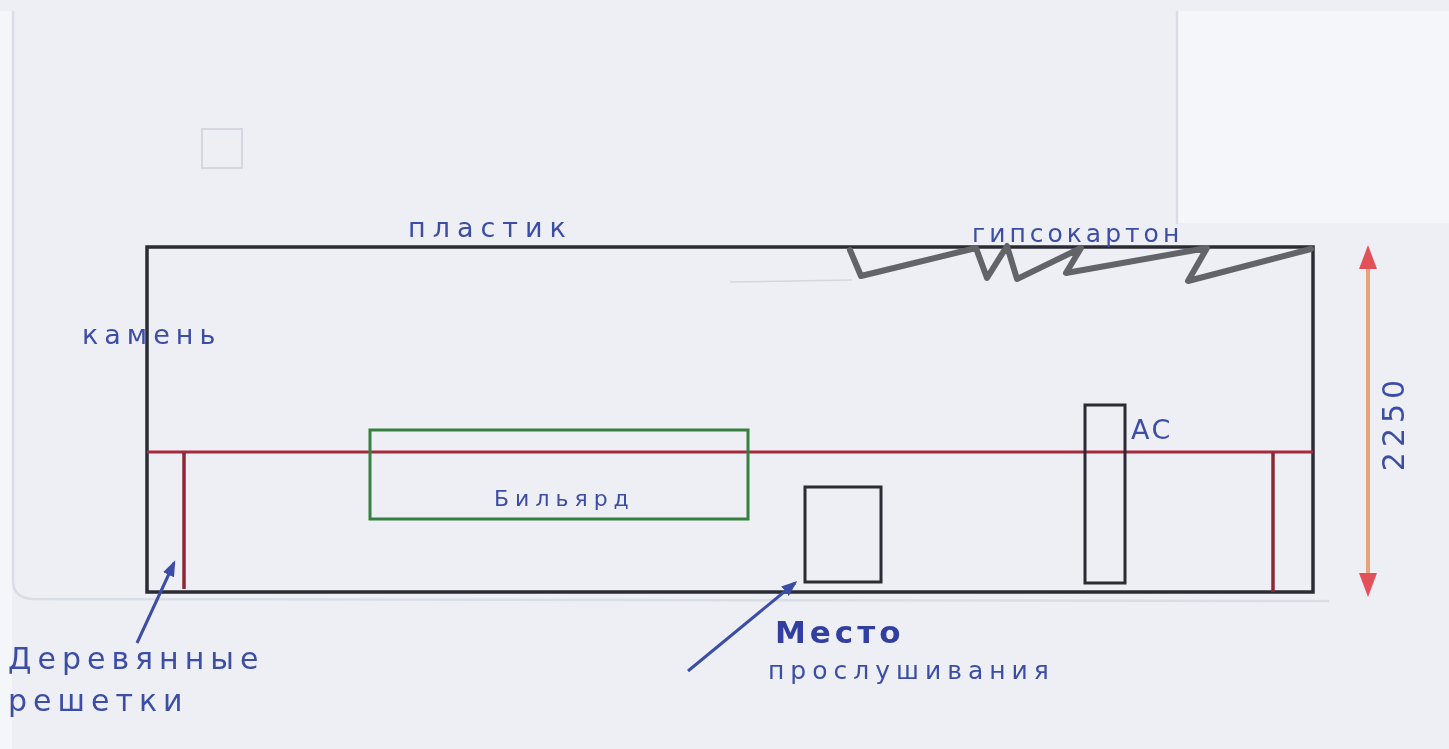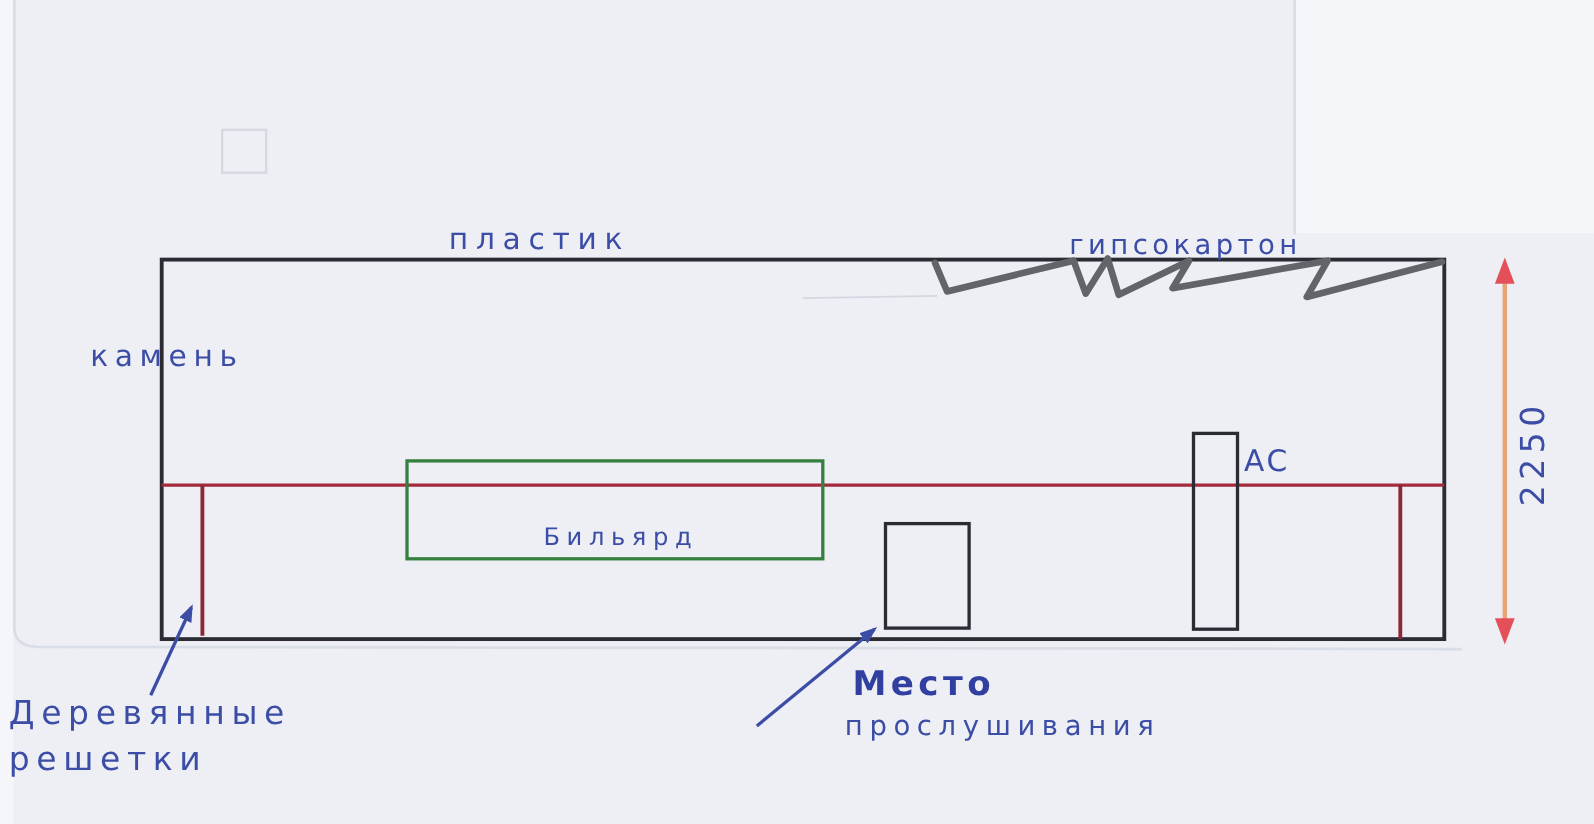--- a/index.html
+++ b/index.html
@@ -1,17 +1,17 @@
 <!DOCTYPE html>
 <html><head>
 <meta charset="utf-8">
 <style>
   html, body { margin: 0; padding: 0; }
   body { width: 1449px; height: 749px; overflow: hidden; background: #edeff5; }
-  #stage { position: relative; width: 1449px; height: 690px; }
+  #stage { position: relative; width: 1449px; height: 690px; margin-top: 11px; }
   svg { position: absolute; left: 0; top: 0; }
   svg text {
     font-family: "DejaVu Sans", sans-serif;
   }
   .hand { font-style: normal; }
 </style>
 </head>
 <body>
 
 <div id="stage">

